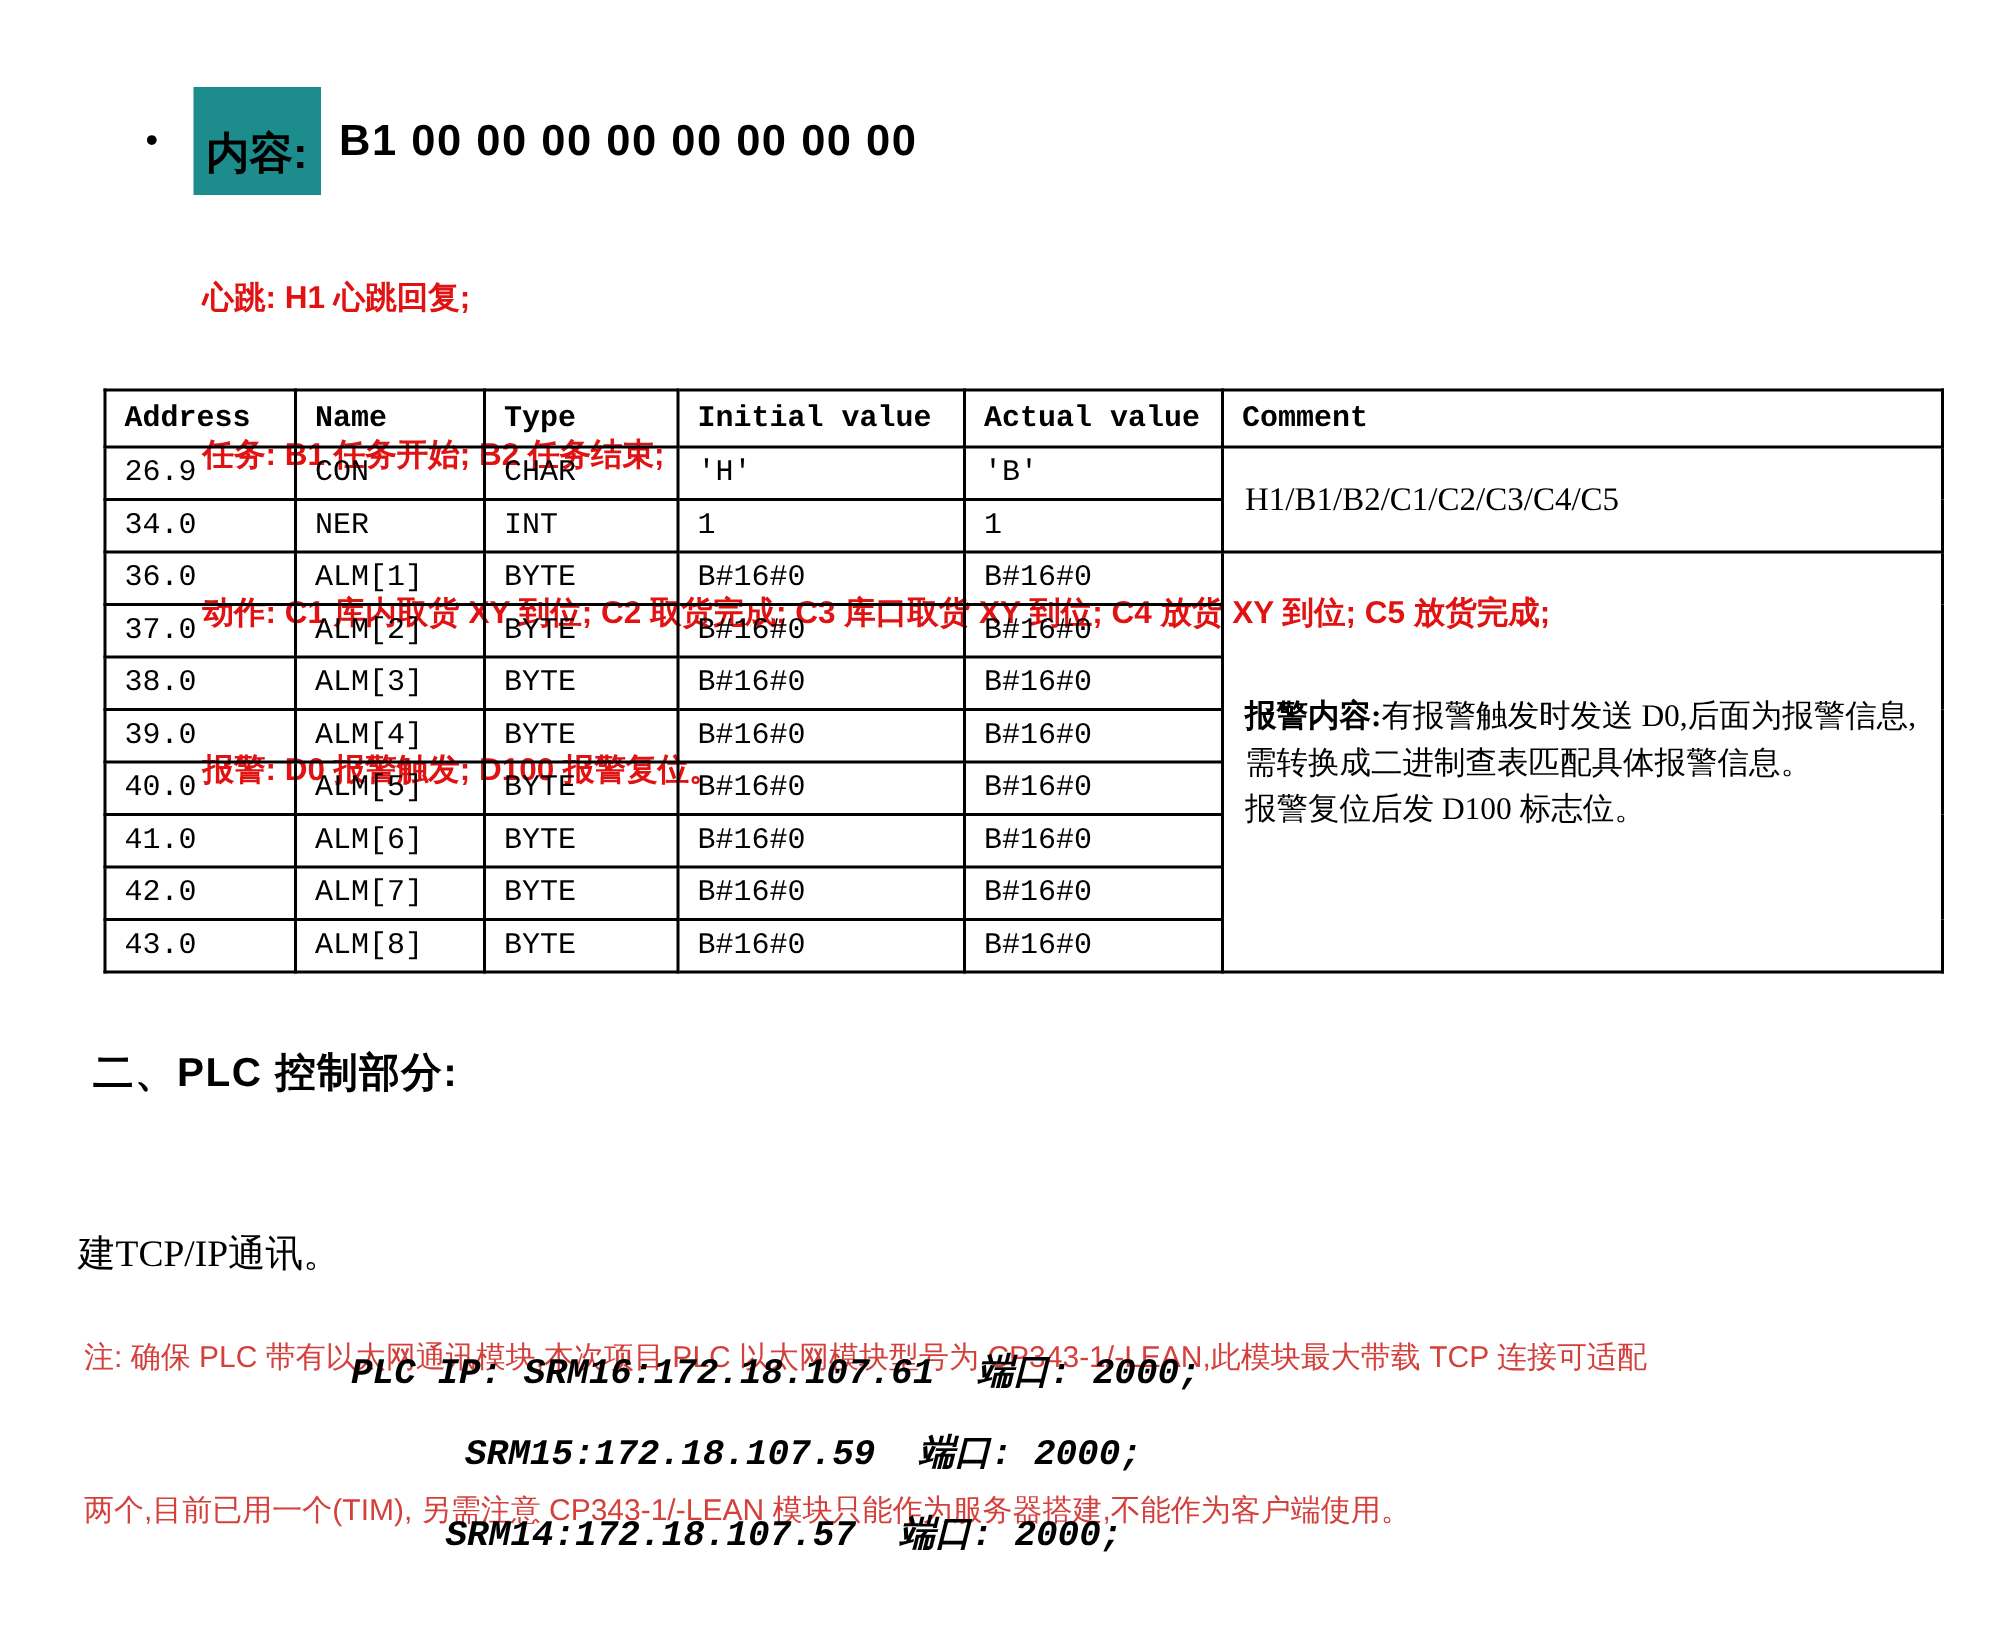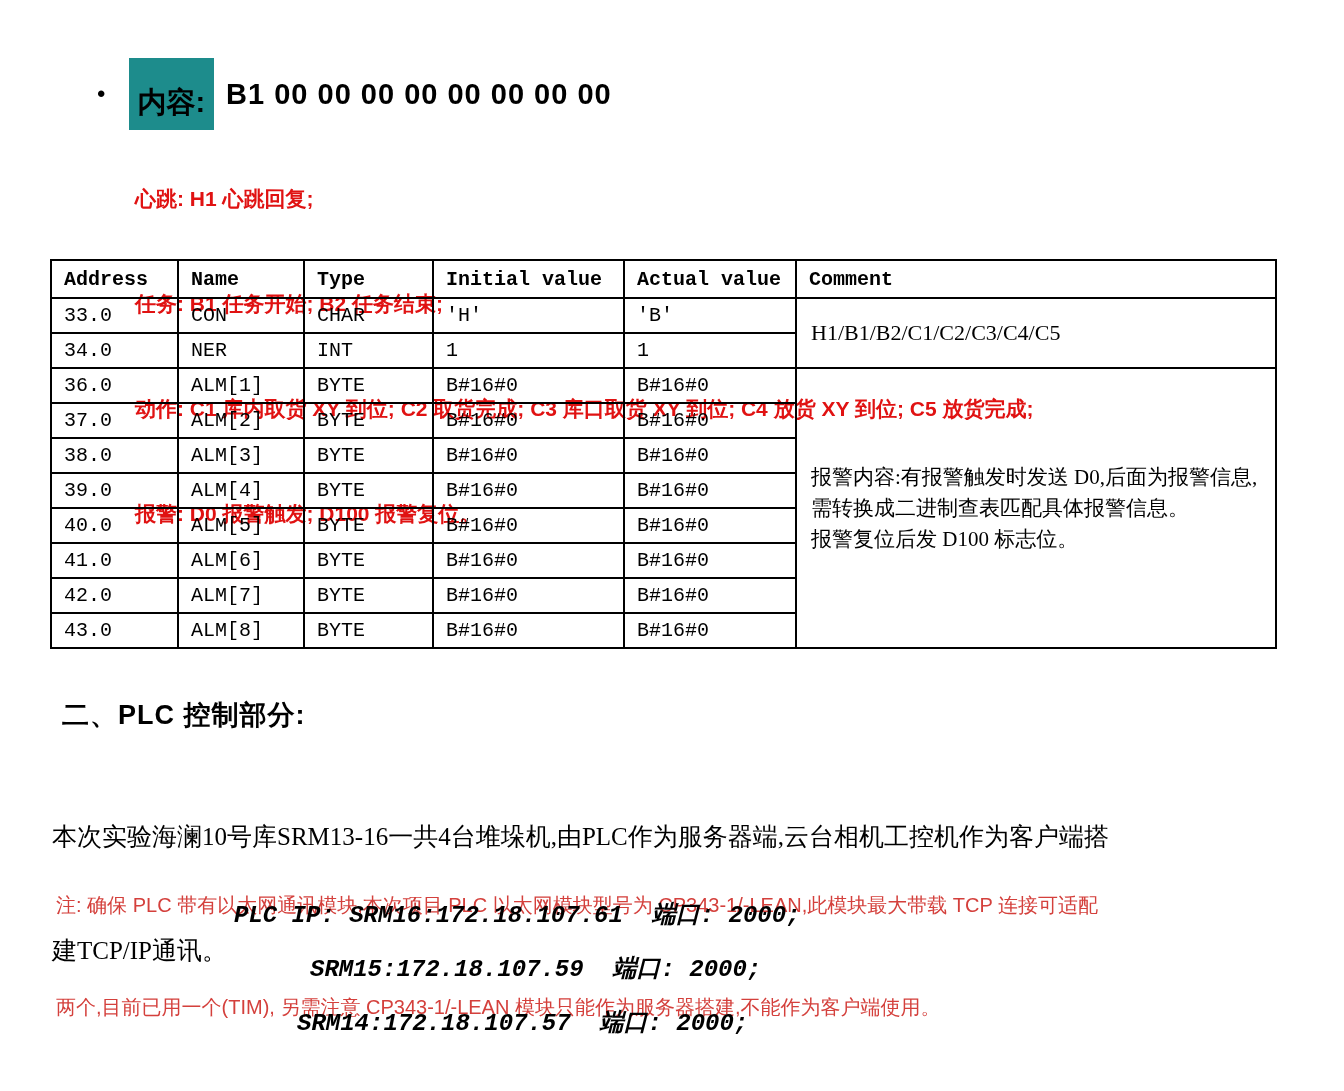--- a/index.html
+++ b/index.html
@@ -28,21 +28,21 @@
   
   .redlines {
     position: absolute; left: 135px; top: 111px;
     color: var(--red-bold, #e01212);
     font-weight: bold; font-size: 21px; line-height: 35px;
     white-space: pre;
   }
 
   
   .vartable {
-    position: absolute; left: 50px; top: 259px;
+    position: absolute; left: 69px; top: 259px;
     width: 1225px;
     border-collapse: collapse; table-layout: fixed;
     font-family: "Liberation Mono", "DejaVu Sans Mono", monospace;
     font-size: 20px;
   }
   .vartable th, .vartable td {
     border: 2px solid #000;
     text-align: left;
     vertical-align: middle;
     padding: 0 6px 0 12px;
@@ -56,21 +56,21 @@
     font-size: 22px;
     padding-left: 14px !important;
   }
   .cmt2 {
     font-family: "Liberation Serif", "DejaVu Serif", serif;
     font-size: 21px;
     line-height: 31px;
     padding: 4px 10px 4px 14px !important;
     vertical-align: middle;
   }
-  .cmt2 .blead { font-weight: normal; text-align: right; }
+  .cmt2 .blead { font-weight: bold; text-align: right; }
 
   
   .heading { position: absolute; left: 62px; top: 697px; font-size: 27px; font-weight: bold; letter-spacing: 1px; }
 
   
   .para {
     position: absolute; left: 52px; top: 742px;
     font-family: "Liberation Serif", "DejaVu Serif", serif;
     font-size: 25px; line-height: 38px;
     white-space: pre;
@@ -127,21 +127,21 @@
     <tbody>
         <tr>
       <th>Address</th>
       <th>Name</th>
       <th>Type</th>
       <th>Initial value</th>
       <th>Actual value</th>
       <th>Comment</th>
     </tr>
     <tr>
-      <td>33.0</td>
+      <td>26.9</td>
       <td>CON</td>
       <td>CHAR</td>
       <td>'H'</td>
       <td>'B'</td>
       <td class="cmt1" rowspan="2">H1/B1/B2/C1/C2/C3/C4/C5</td>
     </tr>
     <tr>
       <td>34.0</td>
       <td>NER</td>
       <td>INT</td>
@@ -207,21 +207,20 @@
       <td>BYTE</td>
       <td>B#16#0</td>
       <td>B#16#0</td>
     </tr>
   </tbody>
     </table>
 
   <div class="heading">二、PLC 控制部分:</div>
 
   <div class="para">
-    <div>本次实验海澜10号库SRM13-16一共4台堆垛机,由PLC作为服务器端,云台相机工控机作为客户端搭</div>
     <div>建TCP/IP通讯。</div>
   </div>
 
   <div class="note">
     <div>注: 确保 PLC 带有以太网通讯模块,本次项目 PLC 以太网模块型号为 CP343-1/-LEAN,此模块最大带载 TCP 连接可适配</div>
     <div>两个,目前已用一个(TIM), 另需注意 CP343-1/-LEAN 模块只能作为服务器搭建,不能作为客户端使用。</div>
   </div>
 
   <div class="plc plc1">PLC IP: SRM16:172.18.107.61  端口: 2000;</div>
   <div class="plc plc2">SRM15:172.18.107.59  端口: 2000;</div>

